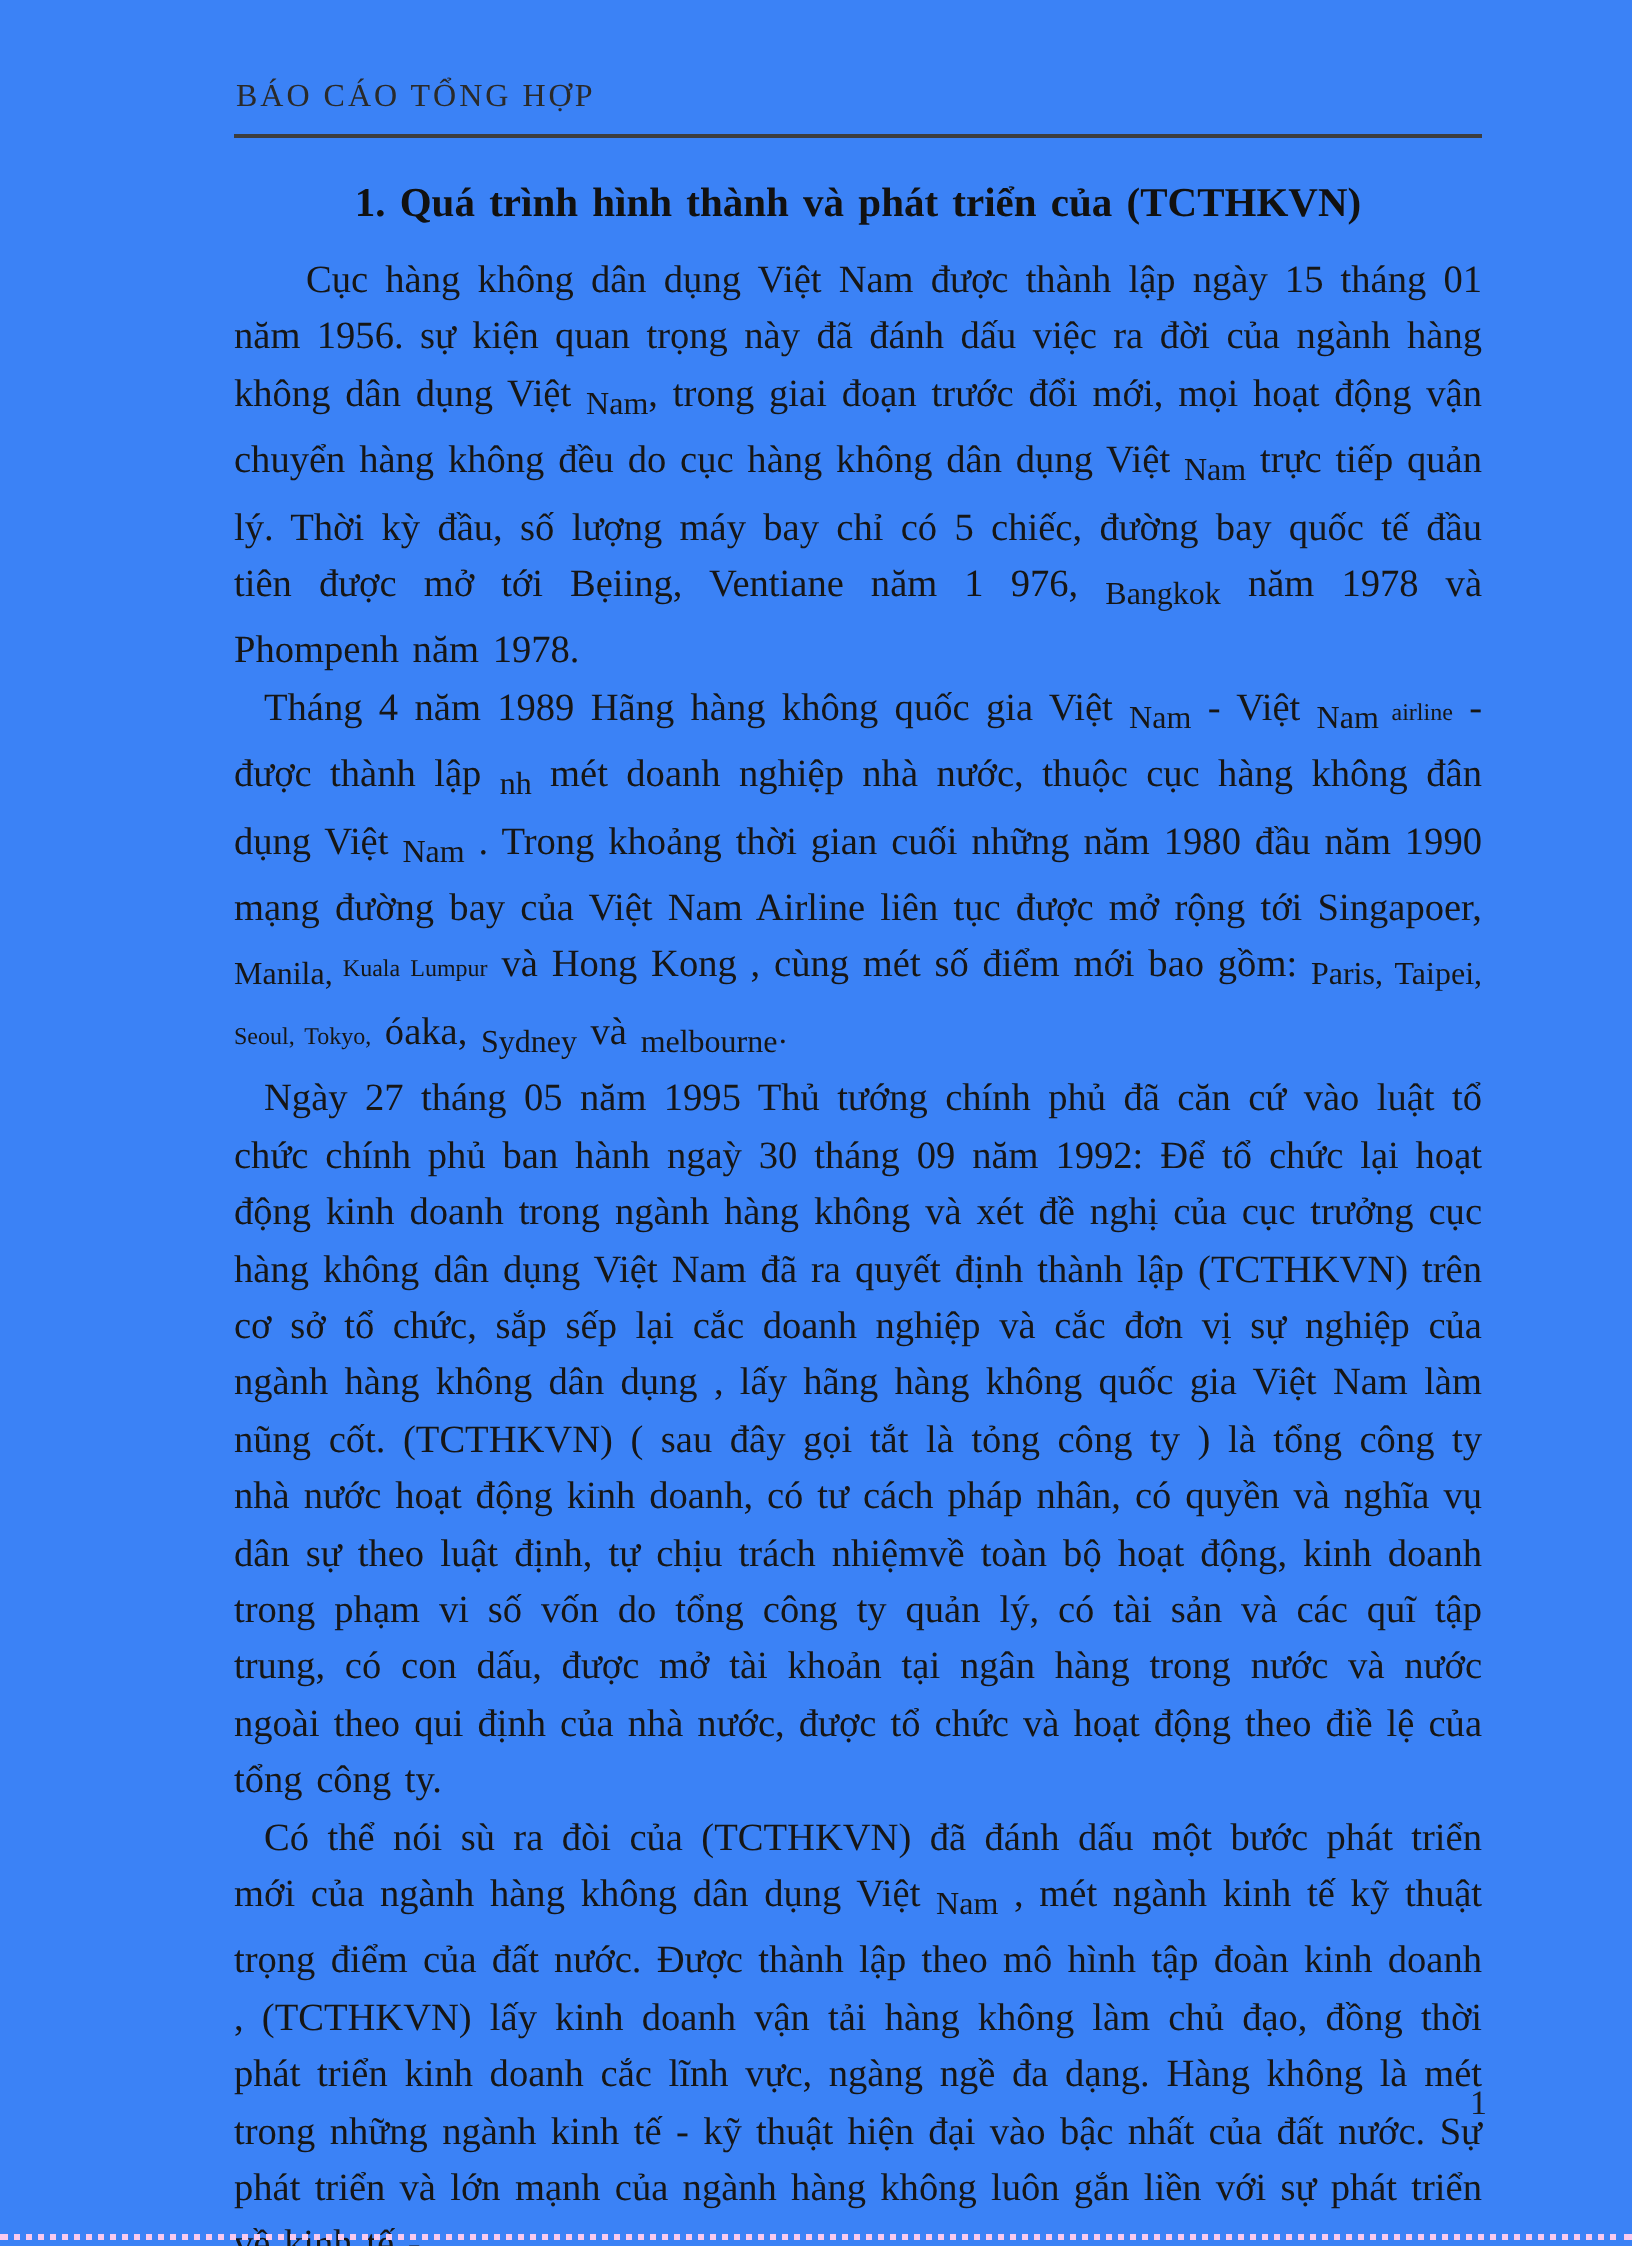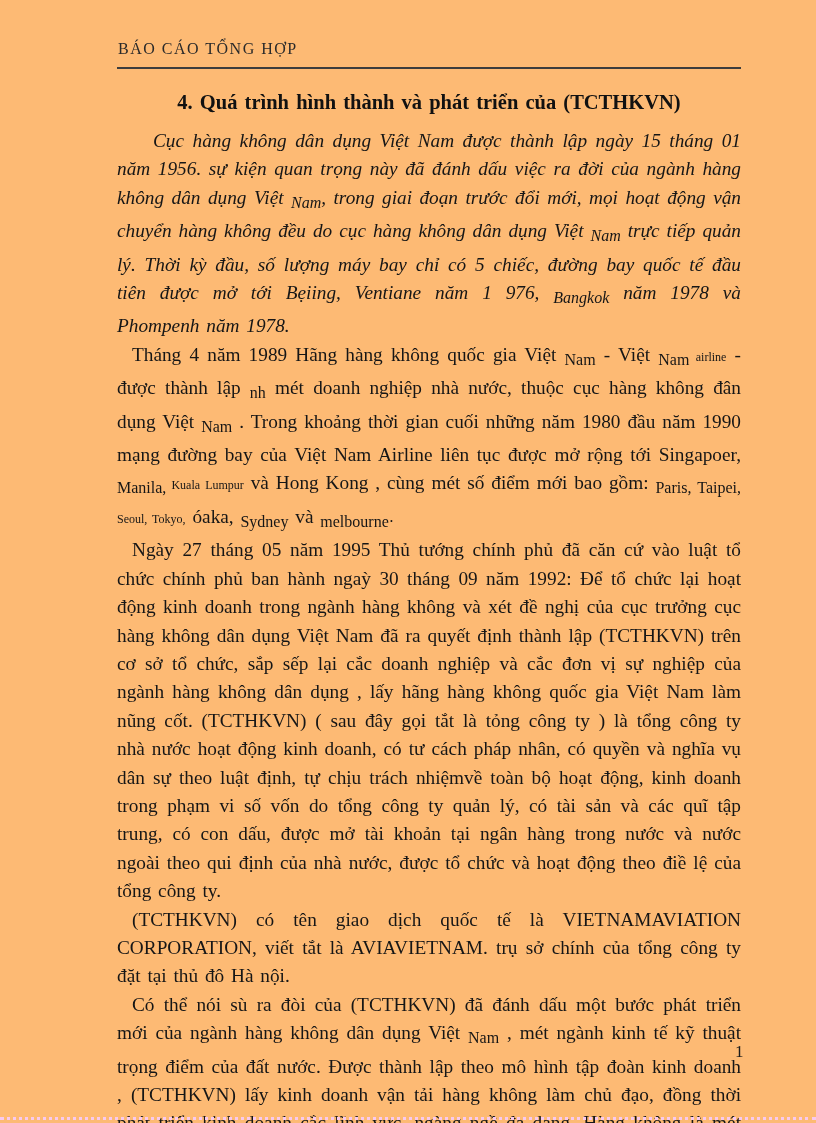--- a/index.html
+++ b/index.html
@@ -5,21 +5,21 @@
   html, body {
     margin: 0;
     padding: 0;
     background: #888;
   }
   .page {
     position: relative;
     width: 816px;
     height: 1123px;
     margin: 0 auto;
-    background: #fdba74;
+    background: #3b82f6;
     overflow: hidden;
     font-family: "Liberation Serif", "DejaVu Serif", serif;
     color: #161616;
   }
   .content {
     position: absolute;
     left: 117px;
     top: 40px;
     width: 624px;
   }
@@ -49,21 +49,20 @@
     line-height: 28.4px;
     text-align: justify;
     word-spacing: 2px;
   }
   .para {
     margin: 0;
     text-indent: 15px;
   }
   .para:first-child {
     text-indent: 36px;
-    font-style: italic;
   }
   
   .sub {
     font-size: 16px;
     vertical-align: -4px;
   }
   
   .sm {
     font-size: 12px;
   }
@@ -82,26 +81,25 @@
     border-bottom: 3px dotted #f8c9ef;
   }
 </style>
 </head>
 <body>
 
 <div class="page">
   <div class="content">
     <div class="running-header">BÁO CÁO TỔNG HỢP</div>
     <hr class="header-rule">
-    <div class="doc-title">4. Quá trình hình thành và phát triển của (TCTHKVN)</div>
+    <div class="doc-title">1. Quá trình hình thành và phát triển của (TCTHKVN)</div>
     <div class="doc-body">
         <p class="para"><span>Cục hàng không dân dụng Việt Nam được thành lập ngày 15 tháng 01 năm 1956. sự kiện quan trọng này đã đánh dấu việc ra đời của ngành hàng không dân dụng Việt </span><span class="sub">Nam</span><span>, trong giai đoạn trước đổi mới, mọi hoạt động vận chuyển hàng không đều do cục hàng không dân dụng Việt </span><span class="sub">Nam</span><span> trực tiếp quản lý. Thời kỳ đầu, số lượng máy bay chỉ có 5 chiếc, đường bay quốc tế đầu tiên được mở tới Bẹiing, Ventiane năm 1 976, </span><span class="sub">Bangkok</span><span> năm 1978 và Phompenh năm 1978.</span></p>
         <p class="para"><span>Tháng 4 năm 1989 Hãng hàng không quốc gia Việt </span><span class="sub">Nam</span><span> - Việt </span><span class="sub">Nam</span><span class="sm"> airline</span><span> - được thành lập </span><span class="sub">nh</span><span>  mét doanh nghiệp nhà nước, thuộc cục hàng không đân dụng Việt </span><span class="sub">Nam</span><span> . Trong khoảng thời gian cuối những năm 1980 đầu năm 1990 mạng đường bay của Việt Nam Airline liên tục được mở rộng tới Singapoer, </span><span class="sub">Manila,</span><span class="sm"> Kuala Lumpur</span><span> và Hong Kong , cùng mét số điểm mới bao gồm: </span><span class="sub">Paris, Taipei,</span><span class="sm"> Seoul, Tokyo,</span><span> óaka, </span><span class="sub">Sydney</span><span> và </span><span class="sub">melbourne·</span></p>
         <p class="para"><span>Ngày 27 tháng 05 năm 1995 Thủ tướng chính phủ đã căn cứ vào luật tổ chức chính phủ ban hành ngaỳ 30 tháng 09 năm 1992: Để tổ chức lại hoạt động kinh doanh trong ngành hàng không và xét đề nghị của cục trưởng cục hàng không dân dụng Việt Nam đã ra quyết định thành lập (TCTHKVN) trên cơ sở tổ chức, sắp sếp lại cắc doanh nghiệp và cắc đơn vị sự nghiệp của ngành hàng không dân dụng , lấy hãng hàng không quốc gia Việt Nam làm nũng cốt. (TCTHKVN) ( sau đây gọi tắt là tỏng công ty ) là tổng công ty nhà nước hoạt động kinh doanh, có tư cách pháp nhân, có quyền và nghĩa vụ dân sự theo luật định, tự chịu trách nhiệmvề toàn bộ hoạt động, kinh doanh trong phạm vi số vốn do tổng công ty quản lý, có tài sản và các quĩ tập trung, có con dấu, được mở tài khoản tại ngân hàng trong nước và nước ngoài theo qui định của nhà nước, được tổ chức và hoạt động theo điề lệ của tổng công ty.</span></p>
-        <p class="para"><span>(TCTHKVN) có tên giao dịch quốc tế là VIETNAMAVIATION CORPORATION, viết tắt là AVIAVIETNAM. trụ sở chính của tổng công ty đặt tại thủ đô Hà nội.</span></p>
         <p class="para"><span>Có thể nói sù ra đòi của (TCTHKVN) đã đánh dấu một bước phát triển mới của ngành hàng không dân dụng Việt </span><span class="sub">Nam</span><span> , mét ngành kinh tế kỹ thuật trọng điểm của đất nước. Được thành lập theo mô hình tập đoàn kinh doanh , (TCTHKVN) lấy kinh doanh vận tải hàng không làm chủ đạo, đồng thời phát triển kinh doanh cắc lĩnh vực, ngàng ngề đa dạng. Hàng không là mét trong những ngành kinh tế - kỹ thuật hiện đại vào bậc nhất của đất nước. Sự phát triển và lớn mạnh của ngành hàng không luôn gắn liền với sự phát triển về kinh tế -</span></p>
       </div>
   </div>
 
   <div class="page-number">1</div>
 
   <div class="scan-artifact-line"></div>
 </div>
 
 </body></html>

